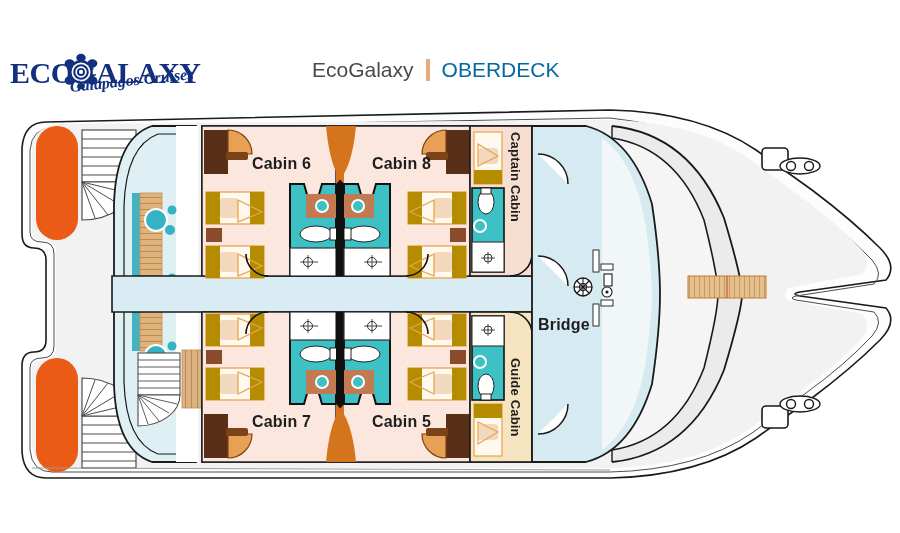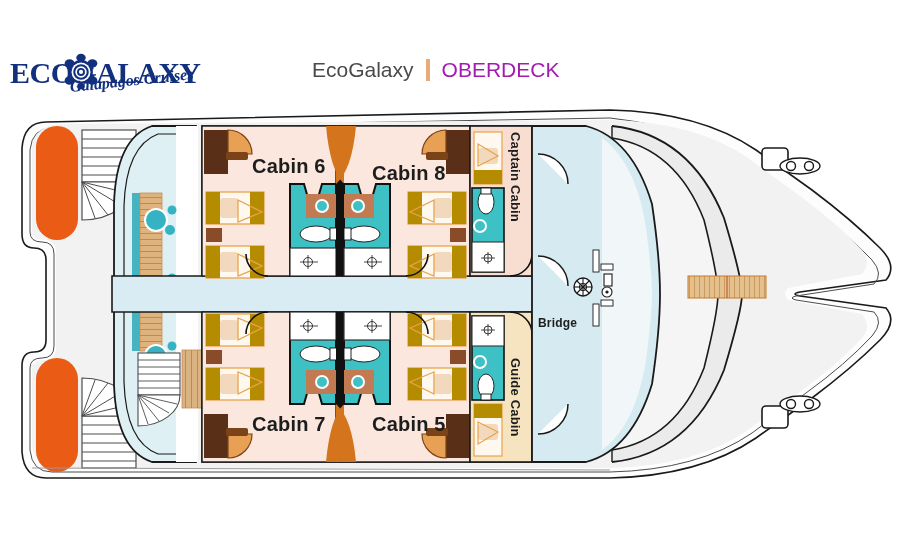--- a/index.html
+++ b/index.html
@@ -13,30 +13,30 @@
     font-weight:bold;font-size:30px;letter-spacing:-0.5px;color:#12307e;}
   #logo .lg-turtle{position:absolute;left:54px;top:4px;width:38px;height:38px;}
   #logo .lg-sub{position:absolute;left:62px;top:30px;font-family:"Liberation Serif",serif;
     font-style:italic;font-weight:bold;font-size:16px;color:#12307e;
     transform:rotate(-6deg);transform-origin:left center;}
 
   #title{position:absolute;left:312px;top:55px;height:30px;display:flex;align-items:center;
     font-size:21px;color:#3b3b3b;white-space:nowrap;}
   #title .t-brand{color:#4a4a4a;}
   #title .t-sep{display:inline-block;width:4px;height:22px;background:#e8ab7a;margin:0 12px;}
-  #title .t-deck{color:#a21caf;}
+  #title .t-deck{color:#0369a1;}
 
   
   #plan{position:absolute;left:0px;top:108px;width:900px;height:372px;}
   #plan svg{position:absolute;left:0;top:0;}
 
   .lbl{position:absolute;font-family:"Liberation Sans",sans-serif;color:#1d1d1d;
     font-weight:bold;letter-spacing:.2px;pointer-events:none;}
-  .lbl-cabin{font-size:20px;}
-  .lbl-bridge{font-size:12px;}
+  .lbl-cabin{font-size:16px;}
+  .lbl-bridge{font-size:16px;}
   .lbl-vert{font-size:13px;writing-mode:vertical-rl;text-orientation:mixed;}
 </style>
 </head>
 <body>
 
 <div id="root">
 
   <div id="logo">
     <div class="lg-main">ECOGALAXY</div>
     <svg class="lg-turtle" viewBox="0 0 40 40">
@@ -474,21 +474,21 @@
         </g>
       </g>
 
       <g>
         <line x1="32" y1="360" x2="610" y2="362" stroke="#9a9a9a" stroke-width="1"></line>
       </g>
 
     </svg>
 
     <div class="lbl lbl-cabin" style="left:252px;top:47px;">Cabin 6</div>
-    <div class="lbl lbl-cabin" style="left:372px;top:54px;">Cabin 8</div>
+    <div class="lbl lbl-cabin" style="left:372px;top:47px;">Cabin 8</div>
     <div class="lbl lbl-cabin" style="left:252px;top:305px;text-align:right;">Cabin 7</div>
     <div class="lbl lbl-cabin" style="left:372px;top:305px;">Cabin 5</div>
     <div class="lbl lbl-vert" style="left:508px;top:24px;">Captain Cabin</div>
     <div class="lbl lbl-vert" style="left:508px;top:250px;">Guide Cabin</div>
     <div class="lbl lbl-bridge" style="left:538px;top:208px;">Bridge</div>
   </div>
 
 </div>
 
 </body></html>

